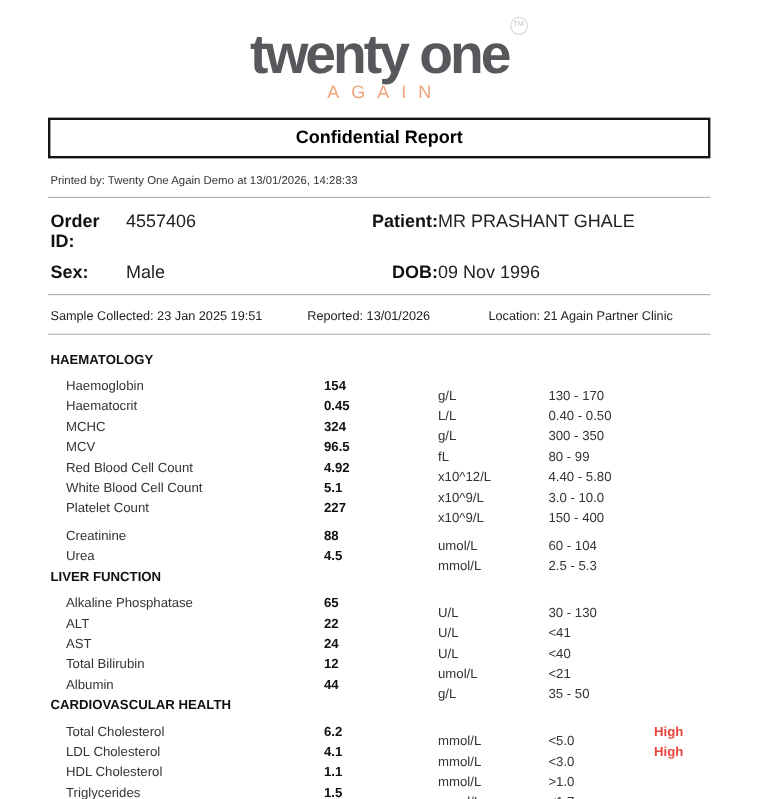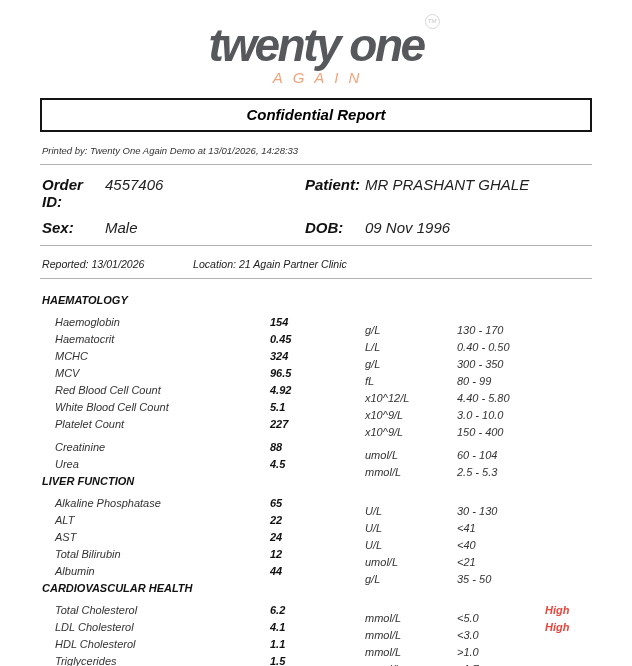--- a/index.html
+++ b/index.html
@@ -1,38 +1,38 @@
 <!DOCTYPE html>
 <html style="--brand-gray: #57585B; --accent-orange: #F0A47C; --flag-high: #E8463C; --rule-gray: #B4B4B4;"><head>
 <meta charset="utf-8">
 <style>
   html,body{margin:0;padding:0;background:#ffffff;}
   body{width:632px;height:666px;overflow:hidden;font-family:"Liberation Sans",sans-serif;color:#222;}
-  .page{position:relative;width:632px;height:666px;background:#fff;font-style:italic;}
+  .page{position:relative;width:632px;height:666px;background:#fff;}
 
   
   .logo{text-align:center;padding-top:22px;line-height:1;}
   .logo-main{display:inline-block;position:relative;font-weight:bold;font-size:46px;letter-spacing:-2.5px;color:var(--brand-gray,#57585B);}
   .logo-tm{position:absolute;top:-8px;right:-16px;font-size:6px;font-weight:normal;letter-spacing:0;
            color:#c4c4c4;border:1px solid #d8d8d8;border-radius:50%;width:13px;height:13px;line-height:13px;text-align:center;}
   .logo-sub{font-size:15px;font-weight:400;letter-spacing:10px;padding-left:10px;color:var(--accent-orange,#F0A47C);margin-top:2px;}
 
   
   .title-box{margin:13px 40px 0;border:2px solid #141414;text-align:center;padding:6px 0 7px;}
   .title-box h1{margin:0;font-size:15px;font-weight:bold;color:#000;}
 
   .printed-by{margin:13px 0 0 42px;font-size:9.5px;color:#333;}
 
   hr.rule{border:none;border-top:1px solid var(--rule-gray,#B4B4B4);margin:8px 40px 0;height:0;}
 
   
   .info-grid{margin:11px 42px 0;font-size:15px;}
   .info-row{display:flex;margin-bottom:9px;}
   .info-left{display:flex;width:263px;}
-  .info-right{display:flex;}
+  .info-right{display:flex;text-align:right;}
   .ilabel{font-weight:bold;color:#111;}
   .info-left .ilabel{width:63px;}
   .info-right .ilabel{width:60px;}
   .ivalue{color:#222;}
 
   
   .sample-row{display:flex;margin:12px 42px 0;font-size:10.6px;color:#222;}
   .sample-collected{width:214px;}
   .sample-reported{width:151px;}
 
@@ -87,20 +87,21 @@
       <div class="info-right">
         <span class="ilabel">DOB:</span>
         <span class="ivalue">09 Nov 1996</span>
       </div>
     </div>
   </div>
 
   <hr class="rule">
 
   <div class="sample-row">
+    <span class="sample-collected">Sample Collected: 23 Jan 2025 19:51</span>
     <span class="sample-reported">Reported: 13/01/2026</span>
     <span class="sample-location">Location: 21 Again Partner Clinic</span>
   </div>
 
   <hr class="rule">
 
   <main id="sections">
   <section class="section">
     <div class="section-header">HAEMATOLOGY</div>
     <div class="section-rows">

